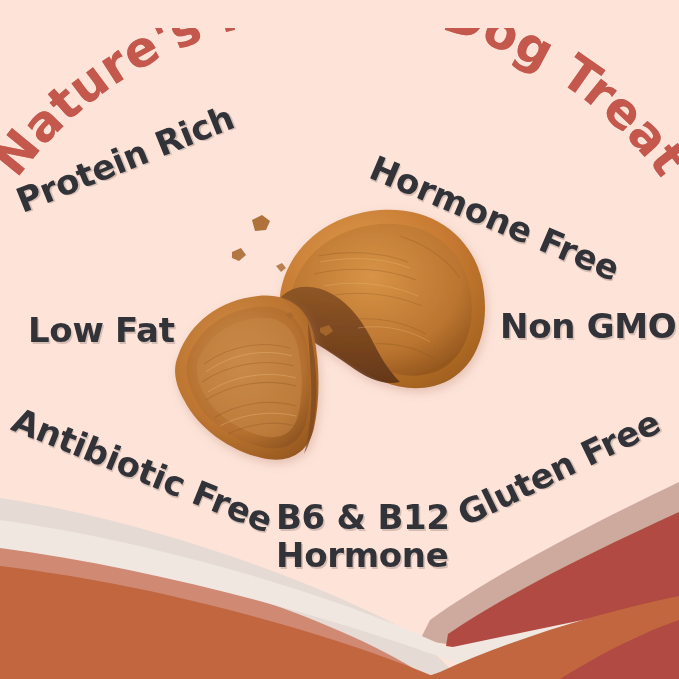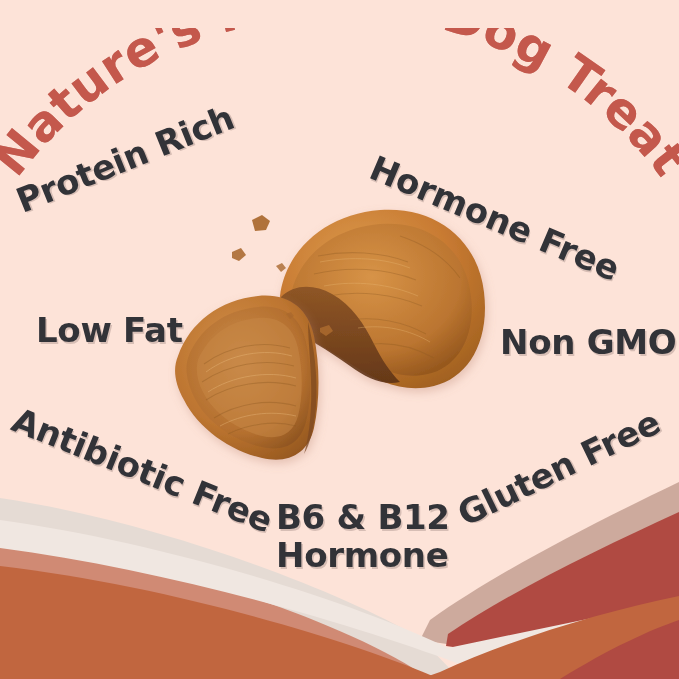--- a/index.html
+++ b/index.html
@@ -58,22 +58,22 @@
     font-weight: bold;
     font-size: 34px;
     line-height: 1.06;
     white-space: nowrap;
     text-shadow: 1.5px 1.5px 0 rgba(120, 95, 90, 0.28);
     letter-spacing: -0.3px;
   }
 
   .f-protein   { left:  18px; top: 184px; transform: rotate(-22deg); transform-origin: left center; }
   .f-hormone   { left: 372px; top: 148px; transform: rotate(23deg);  transform-origin: left center; }
-  .f-lowfat    { left:  36px; top: 312px; text-align: right; }
-  .f-nongmo    { left: 500px; top: 324px; }
+  .f-lowfat    { left:  28px; top: 312px; text-align: right; }
+  .f-nongmo    { left: 500px; top: 308px; }
   .f-antibio   { left:  14px; top: 400px; transform: rotate(22deg);  transform-origin: left center; }
   .f-gluten    { left: 460px; top: 498px; transform: rotate(-26deg); transform-origin: left center; }
   .f-vitamins  { left: 276px; top: 498px; text-align: left; line-height: 1.12; }
 </style>
 </head>
 <body>
 
 <div id="poster">
 
   <svg id="ribbons" viewBox="0 0 679 679">

